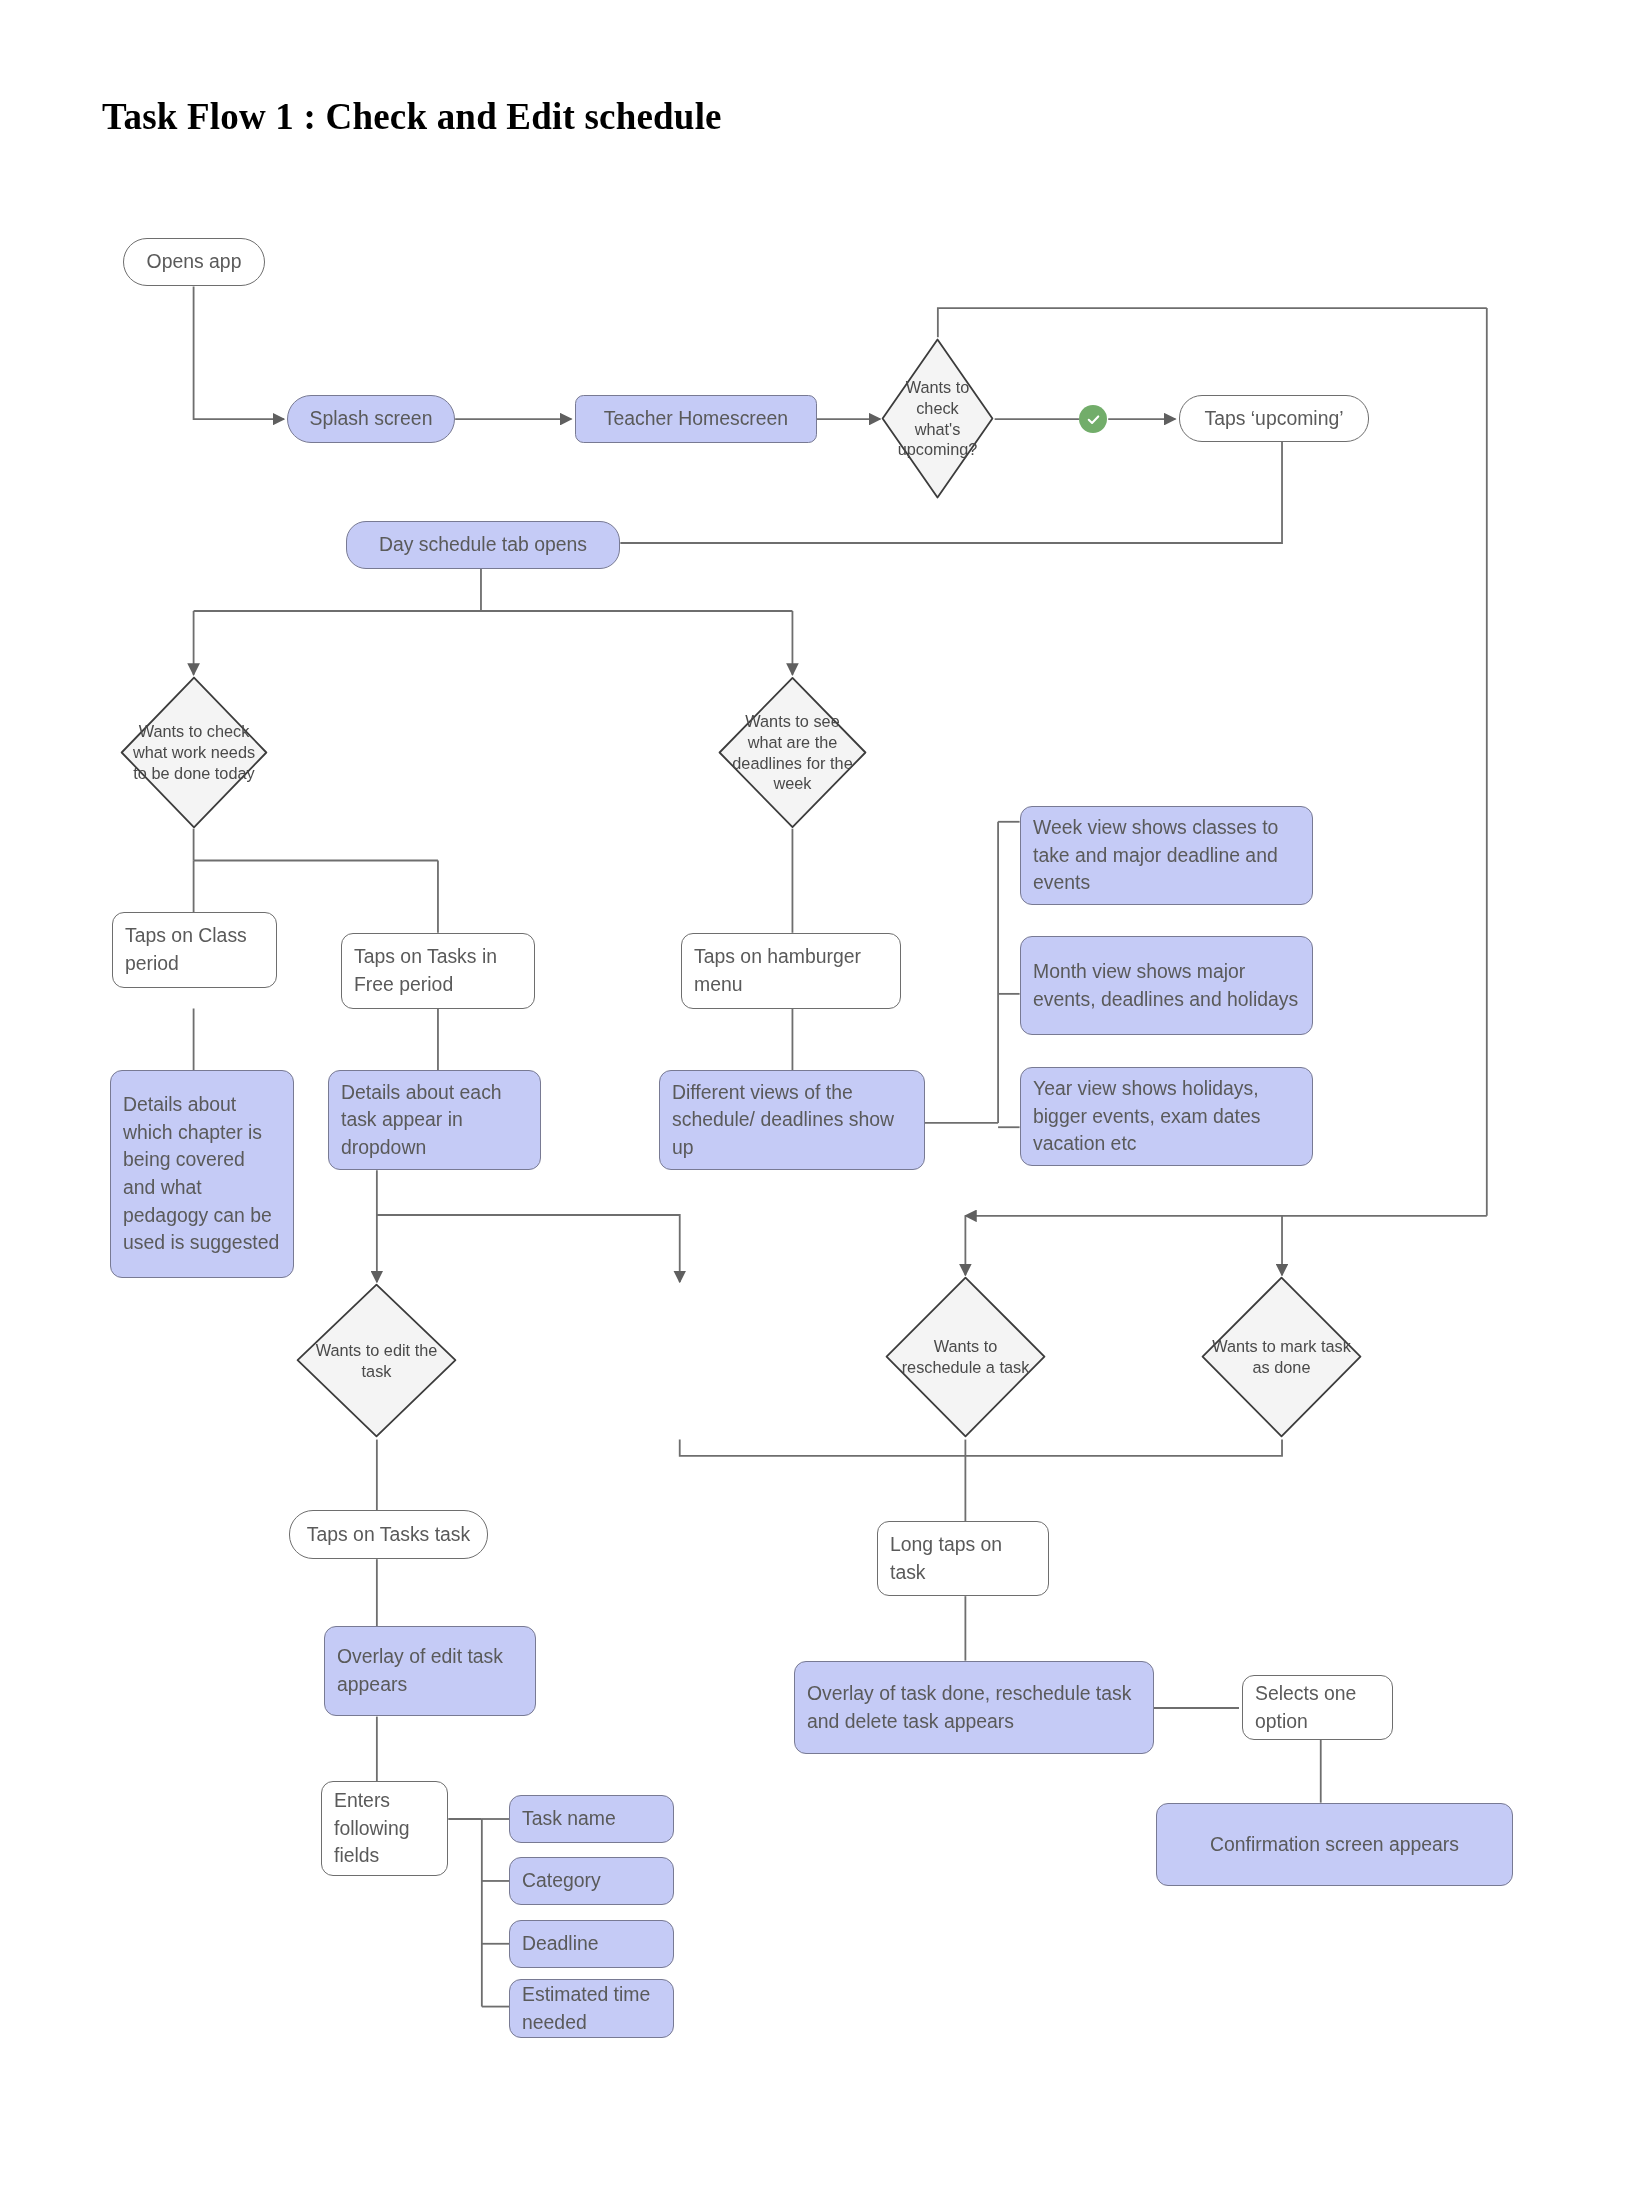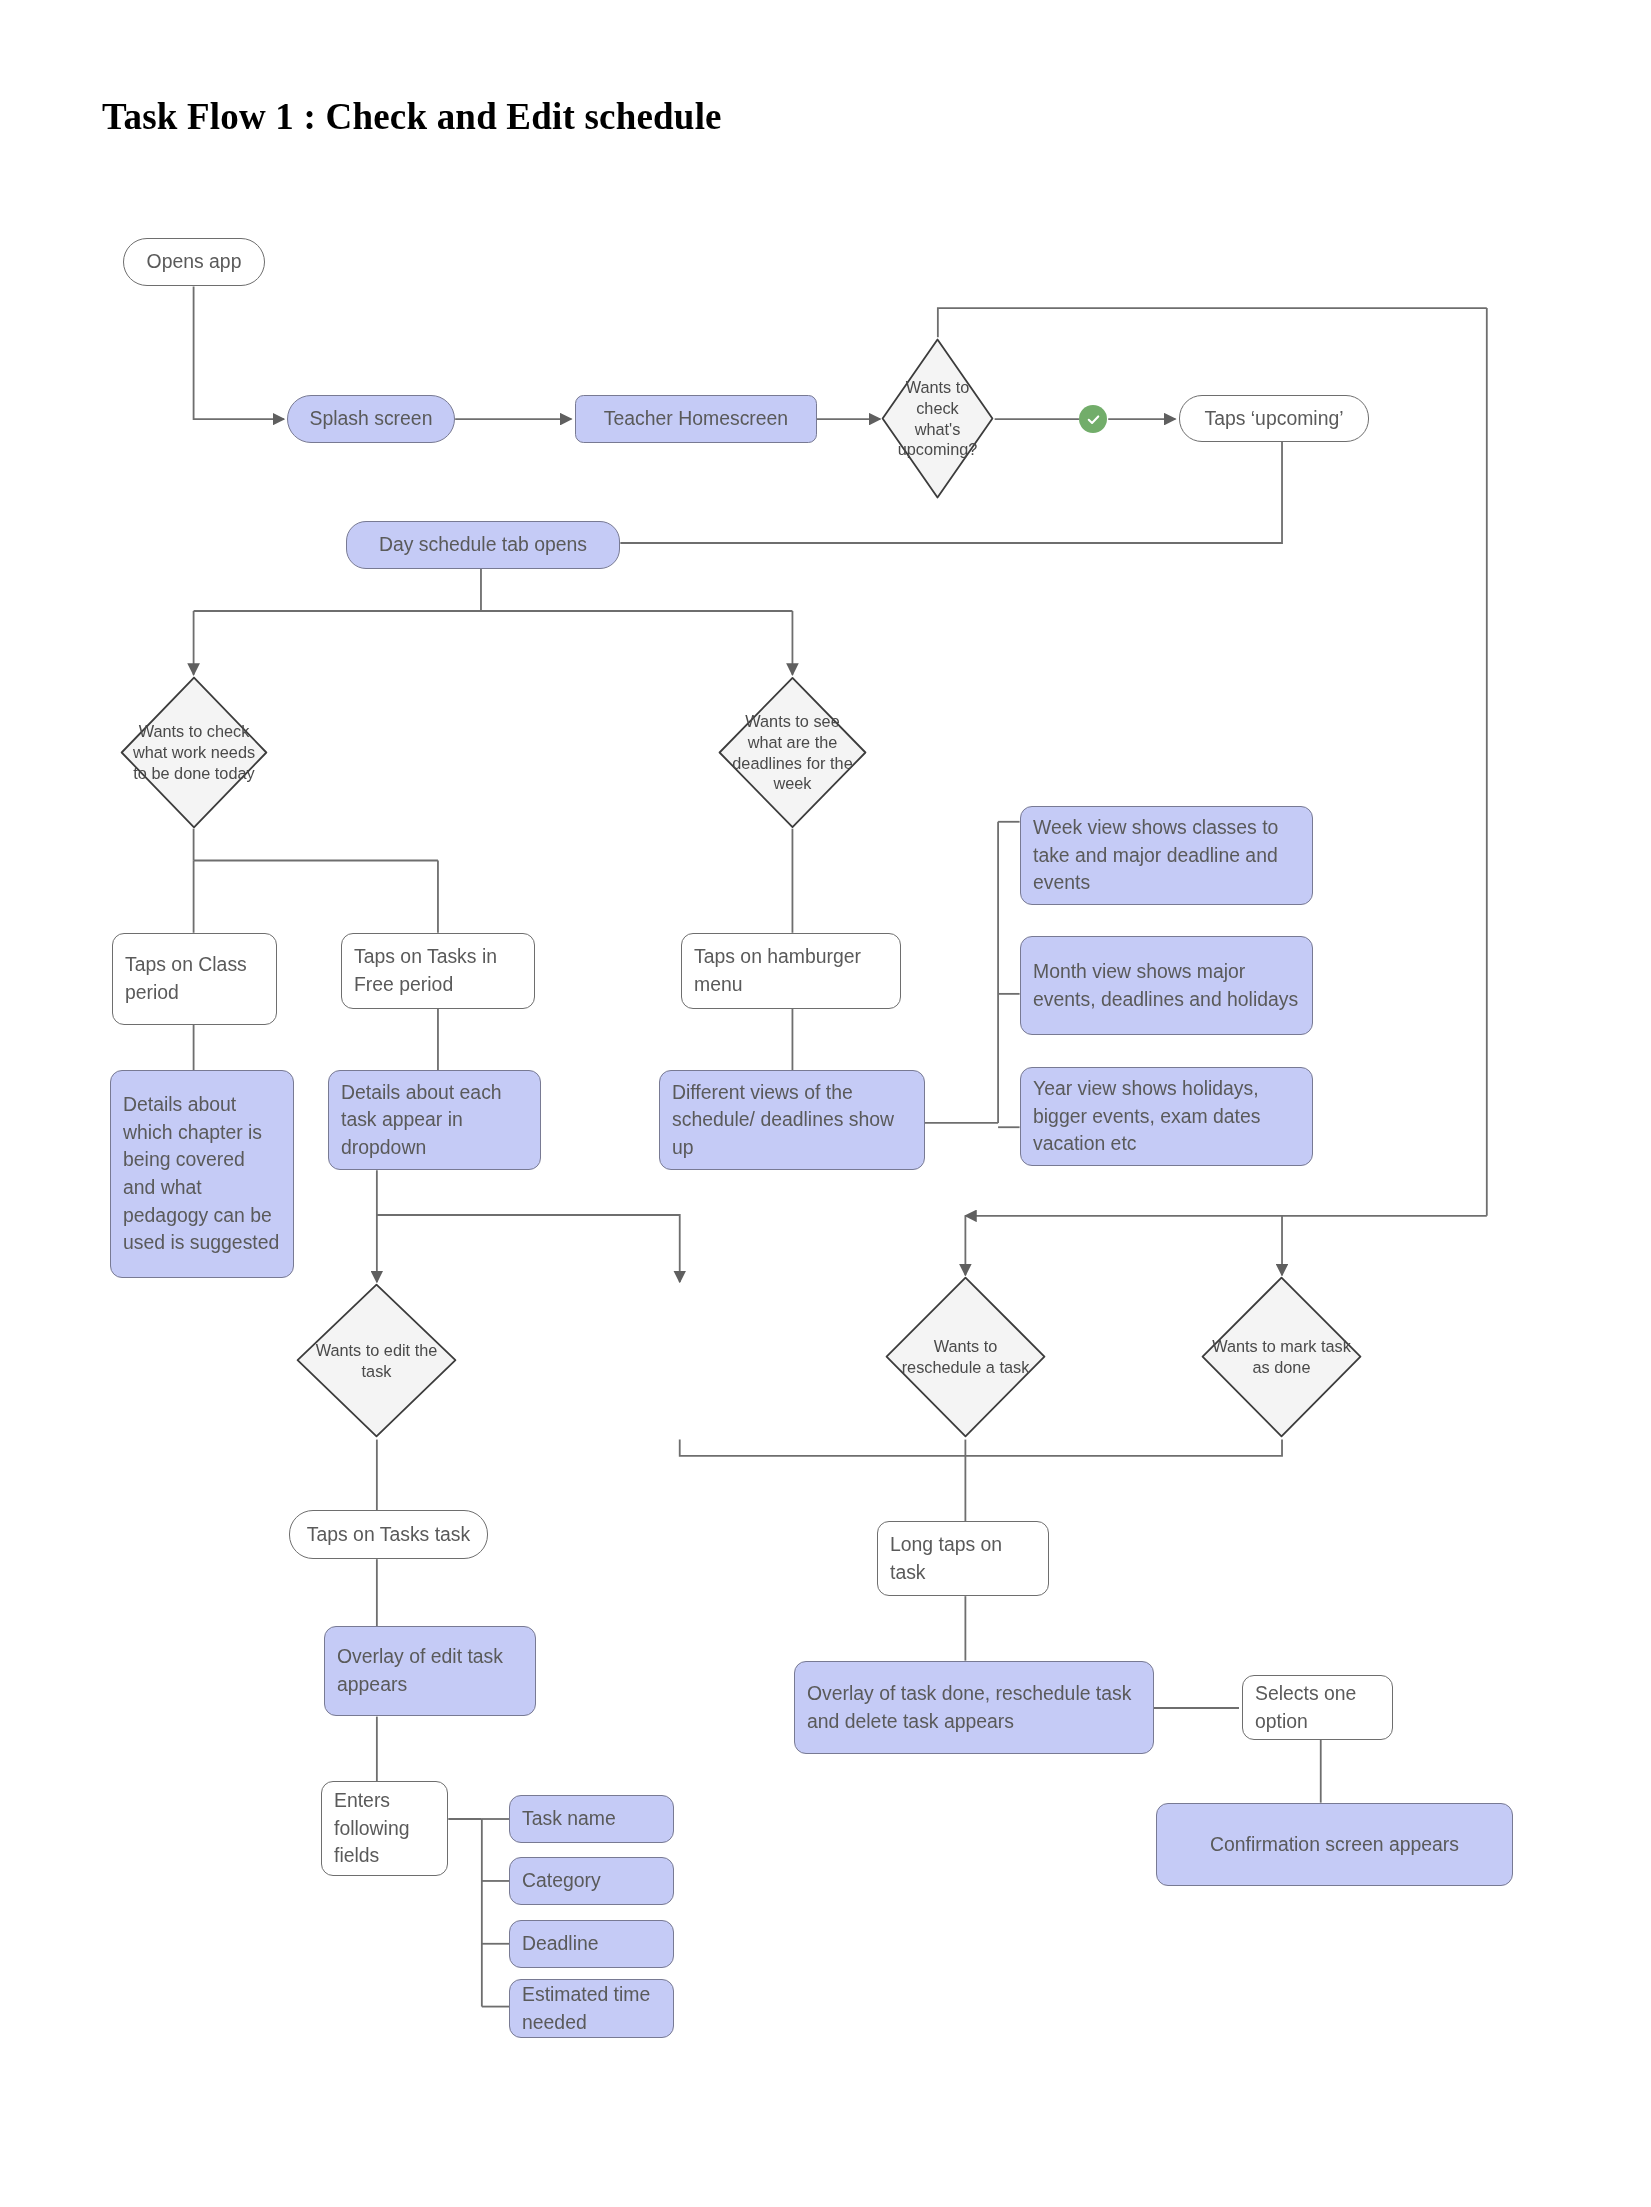--- a/index.html
+++ b/index.html
@@ -172,21 +172,21 @@
     <div class="dlabel">Wants to check what work needs to be done today</div>
   </div>
 
   <div class="diamond" style="left:717px;top:675px;width:151px;height:155px;">
     <svg class="dshape" viewBox="0 0 176 180">
       <polygon points="88,3 173,90 88,177 3,90" fill="#f4f4f4" stroke="#3c3c3c" stroke-width="2.1" stroke-linejoin="round"></polygon>
     </svg>
     <div class="dlabel">Wants to see what are the deadlines for the week</div>
   </div>
 
-  <div class="node white" style="left:112px;top:933px;width:165px;height:92px;">
+  <div class="node white" style="left:112px;top:912px;width:165px;height:76px;">
     <span>Taps on Class period</span>
   </div>
 
   <div class="node white" style="left:341px;top:933px;width:194px;height:76px;">
     <span>Taps on Tasks in Free period</span>
   </div>
 
   <div class="node white" style="left:681px;top:933px;width:220px;height:76px;">
     <span>Taps on hamburger menu</span>
   </div>

